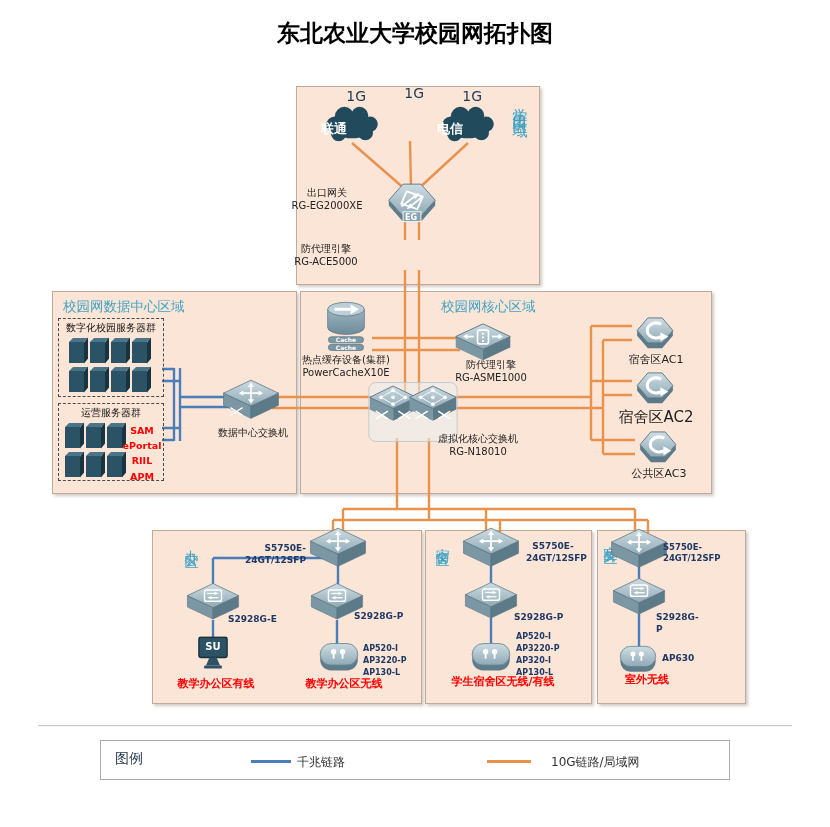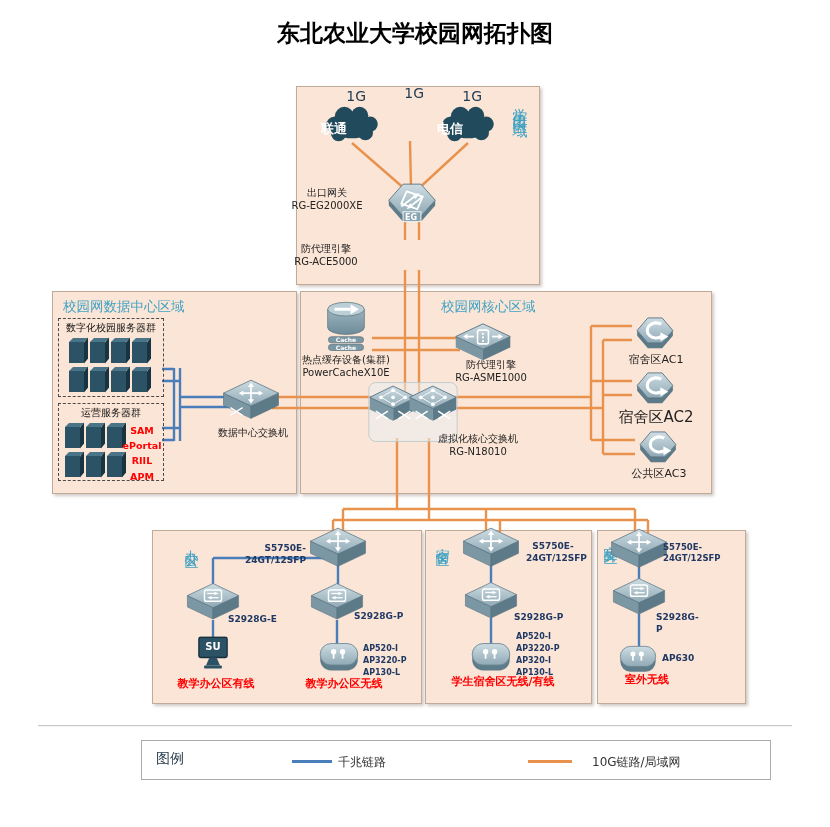--- a/index.html
+++ b/index.html
@@ -36,21 +36,21 @@
   .group-label{position:absolute;left:0;right:0;top:2px;text-align:center;font-size:10px;color:#111;}
   .server-grid{position:absolute;display:flex;flex-wrap:wrap;align-content:flex-start;}
   .server{width:15px;height:21px;background:#2b5265;position:relative;margin:6px 2px 2px 4px;}
   .server::before{content:"";position:absolute;left:2px;top:-4px;width:15px;height:4px;
                   background:#4a7487;transform:skewX(-45deg);}
   .server::after{content:"";position:absolute;right:-4px;top:-2px;width:4px;height:21px;
                  background:#173440;transform:skewY(-50deg);}
   .svc{position:absolute;z-index:4;color:var(--red-label);font-weight:bold;font-size:9.5px;
        text-align:center;line-height:1.6;}
   .separator{position:absolute;height:1px;background:#c9c9c9;border-bottom:1px solid #f2f2f2;z-index:1;}
-  .legend{position:absolute;border:1px solid #ababab;background:#fff;z-index:3;margin-left:41px;}
+  .legend{position:absolute;border:1px solid #ababab;background:#fff;z-index:3;}
   .legend-title{position:absolute;left:14px;top:9px;font-size:14px;color:#27394a;}
   .swatch{position:absolute;height:3px;}
   .swatch.gig{background:var(--line-gigabit);}
   .swatch.ten{background:var(--line-10g);}
   .legend-label{position:absolute;font-size:12px;color:#333;}
 </style>
 </head>
 <body>
 
 <svg width="0" height="0" style="position:absolute" aria-hidden="true">

